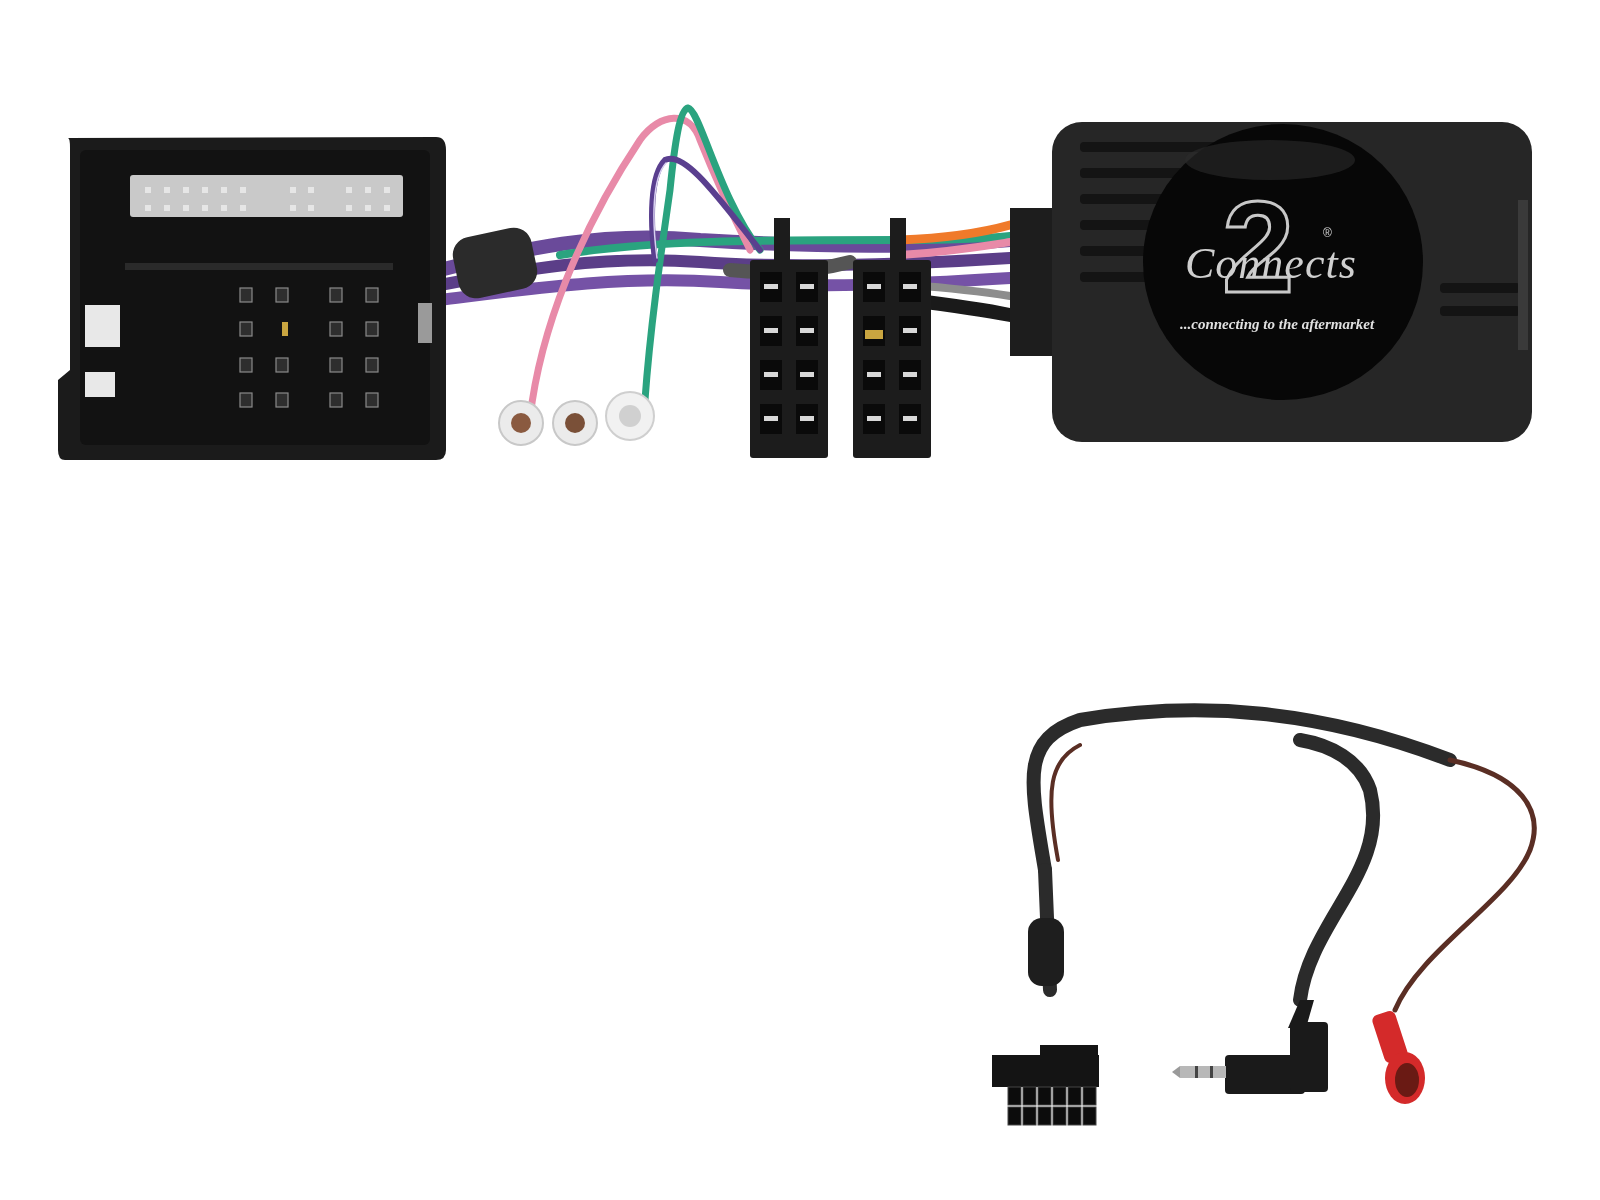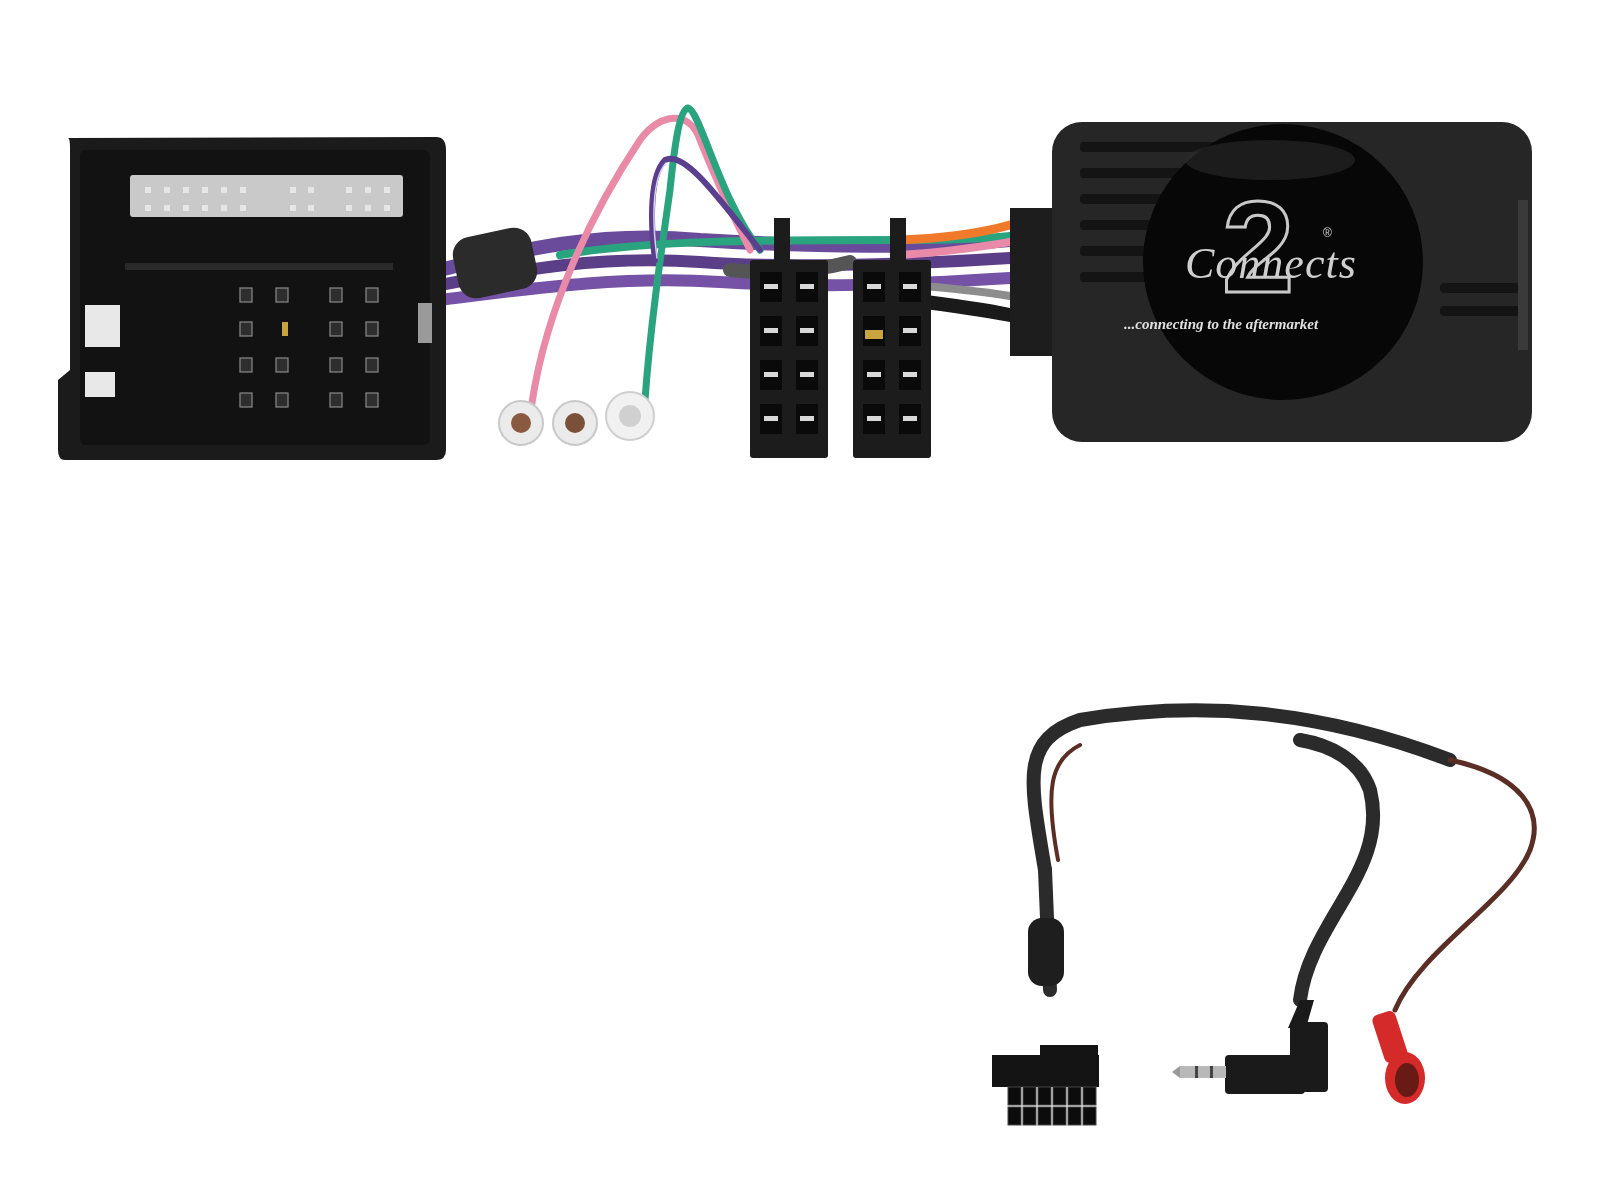--- a/index.html
+++ b/index.html
@@ -6,21 +6,21 @@
     body { width: 1600px; height: 1200px; position: relative; overflow: hidden;
            font-family: "Liberation Serif", serif; }
     .layer { position: absolute; left: 0; top: 0; width: 1600px; height: 1200px; }
     .logo-script { position: absolute; left: 1185px; top: 238px; font-family: "Liberation Serif", serif;
       font-style: italic; font-size: 44px; color: #cfcfcf; letter-spacing: 1px; }
     .logo-two { position: absolute; left: 1222px; top: 182px; font-family: "Liberation Sans", sans-serif;
       font-weight: bold; font-size: 130px; line-height: 1; color: transparent;
       -webkit-text-stroke: 3px #c8c8c8; }
     .logo-reg { position: absolute; left: 1323px; top: 226px; font-size: 12px; color: #d8d8d8;
       font-family: "Liberation Sans", sans-serif; }
-    .logo-tag { position: absolute; left: 1124px; top: 316px; font-family: "Liberation Serif", serif;
+    .logo-tag { position: absolute; left: 1180px; top: 316px; font-family: "Liberation Serif", serif;
       font-style: italic; font-weight: bold; font-size: 15px; color: #e0e0e0; }
   </style>
 </head>
 <body>
 
 <div class="layer">
   <svg width="1600" height="1200" viewBox="0 0 1600 1200" xmlns="http://www.w3.org/2000/svg">
 
     <g fill="none" stroke-linecap="round">
       <path d="M440 270 C520 250 600 230 700 240 C780 245 900 250 1010 240" stroke="#6a4a9a" stroke-width="14"></path>

